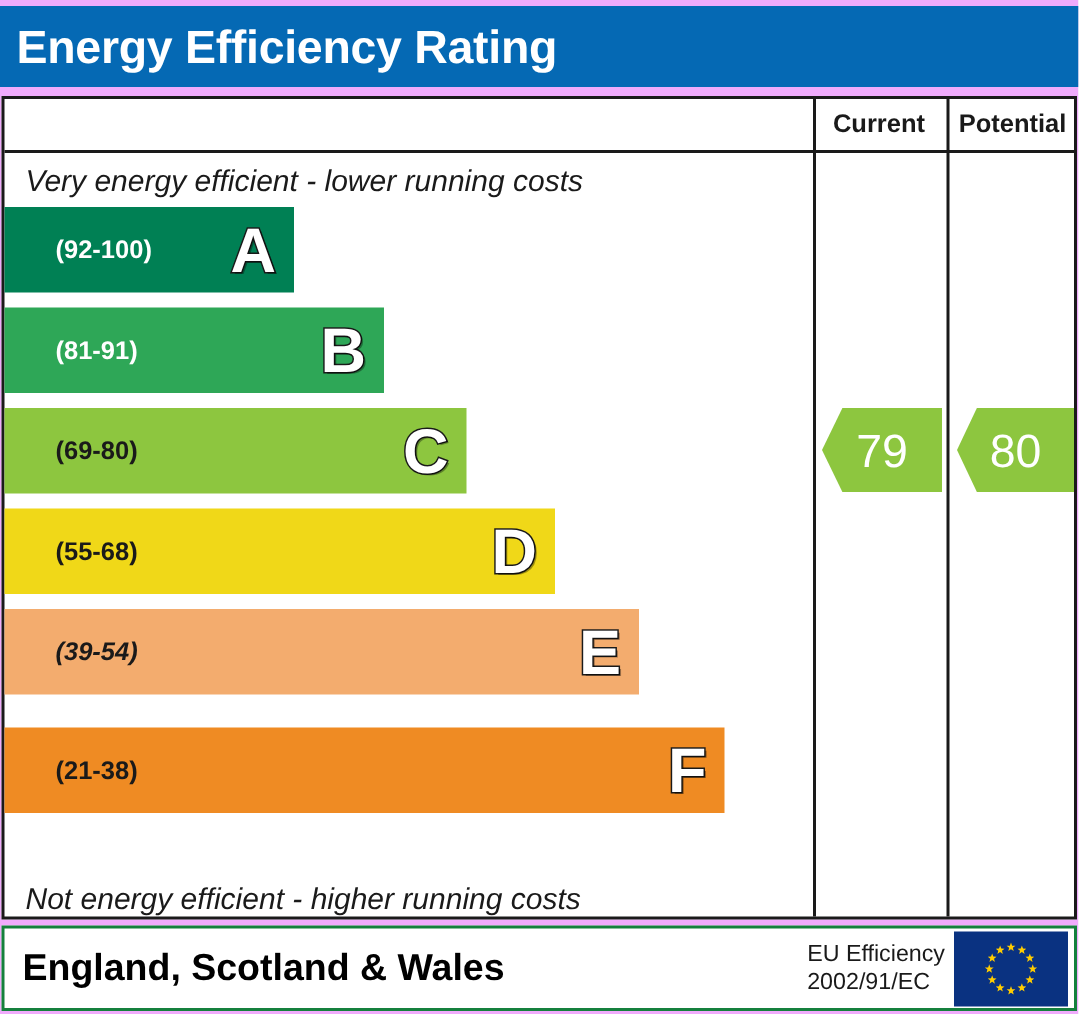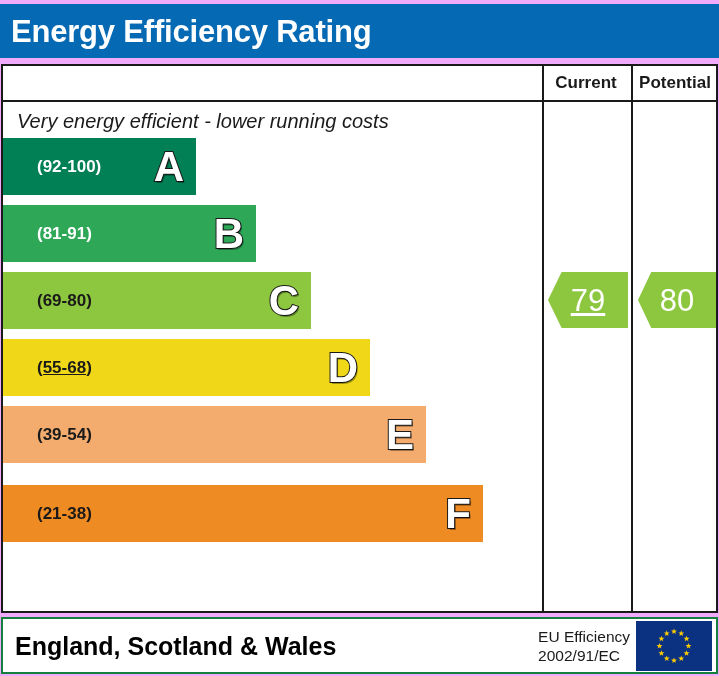--- a/index.html
+++ b/index.html
@@ -111,21 +111,21 @@
     position: absolute;
     height: 56px;
     display: flex;
     align-items: center;
     justify-content: center;
     clip-path: polygon(0% 50%, 17% 0%, 100% 0%, 100% 100%, 17% 100%);
     color: #ffffff;
     font-size: 31px;
     line-height: 1;
   }
-  .rating-arrow.current   { left: 545px; width: 80px; text-decoration: underline; }
+  .rating-arrow.current   { left: 545px; width: 80px; }
   .rating-arrow.potential { left: 635px; width: 78px; }
 
   
   .footer-frame {
     position: absolute;
     left: 1px; top: 617px;
     width: 717px; height: 57px;
     border: 2px solid #15803d;
     background: #ffffff;
   }
@@ -183,38 +183,39 @@
         </div>
         <div class="band" style="top: 139px; width: 253px; background: rgb(46, 167, 87);">
           <span class="band-range" style="color: rgb(255, 255, 255);">(81-91)</span>
           <span class="band-letter">B</span>
         </div>
         <div class="band" style="top: 206px; width: 308px; background: rgb(141, 198, 63);">
           <span class="band-range" style="color: rgb(26, 26, 26);">(69-80)</span>
           <span class="band-letter">C</span>
         </div>
         <div class="band" style="top: 273px; width: 367px; background: rgb(240, 216, 24);">
-          <span class="band-range" style="color: rgb(26, 26, 26); text-decoration: underline;">(55-68)</span>
+          <span class="band-range" style="color: rgb(26, 26, 26);">(55-68)</span>
           <span class="band-letter">D</span>
         </div>
         <div class="band" style="top: 340px; width: 423px; background: rgb(243, 172, 110);">
-          <span class="band-range" style="color: rgb(26, 26, 26);">(39-54)</span>
+          <span class="band-range" style="color: rgb(26, 26, 26); font-style: italic;">(39-54)</span>
           <span class="band-letter">E</span>
         </div>
         <div class="band" style="top: 419px; width: 480px; background: rgb(239, 139, 35);">
           <span class="band-range" style="color: rgb(26, 26, 26);">(21-38)</span>
           <span class="band-letter">F</span>
         </div>
       </div>
 
     <div id="arrows-container">
         <div class="rating-arrow current" style="top: 206px; background: rgb(141, 198, 63);">79</div>
         <div class="rating-arrow potential" style="top: 206px; background: rgb(141, 198, 63);">80</div>
       </div>
 
+    <div class="caption bottom">Not energy efficient - higher running costs</div>
   </div>
 
   <div class="footer-frame">
     <div class="footer-region">England, Scotland &amp; Wales</div>
     <div class="footer-directive">
       <div>EU Efficiency</div>
       <div>2002/91/EC</div>
     </div>
     <div class="eu-flag" id="eu-flag"><svg width="76" height="50" viewBox="0 0 76 50">
           <polygon points="38.00,7.40 38.77,9.45 40.95,9.54 39.24,10.90 39.82,13.01 38.00,11.80 36.18,13.01 36.76,10.90 35.05,9.54 37.23,9.45" fill="#FFCC00"></polygon>

